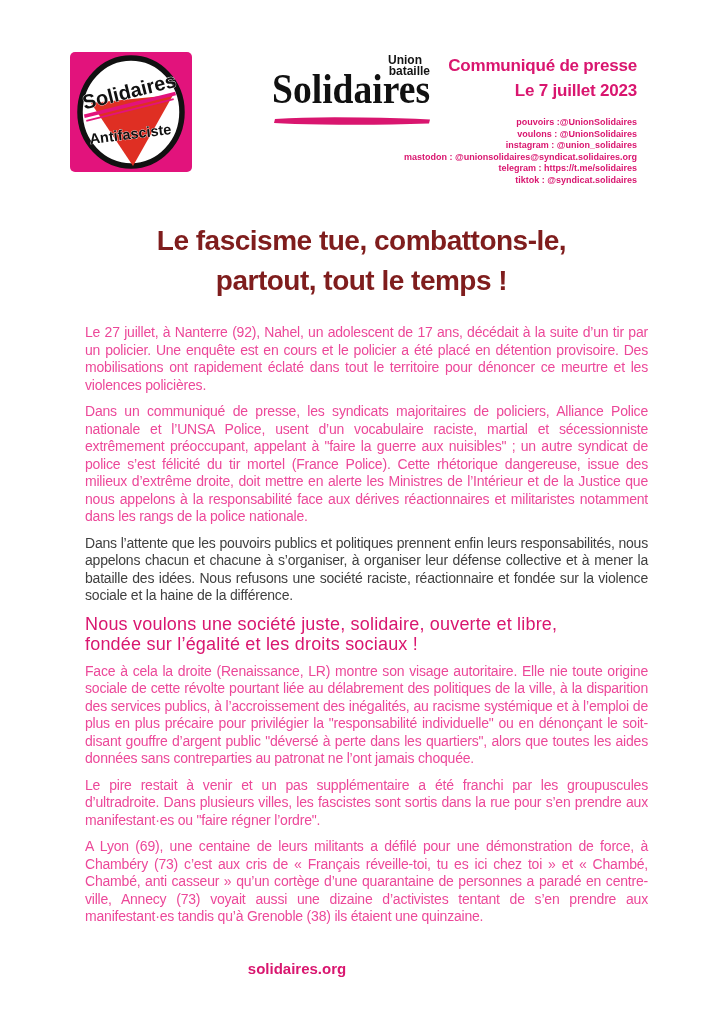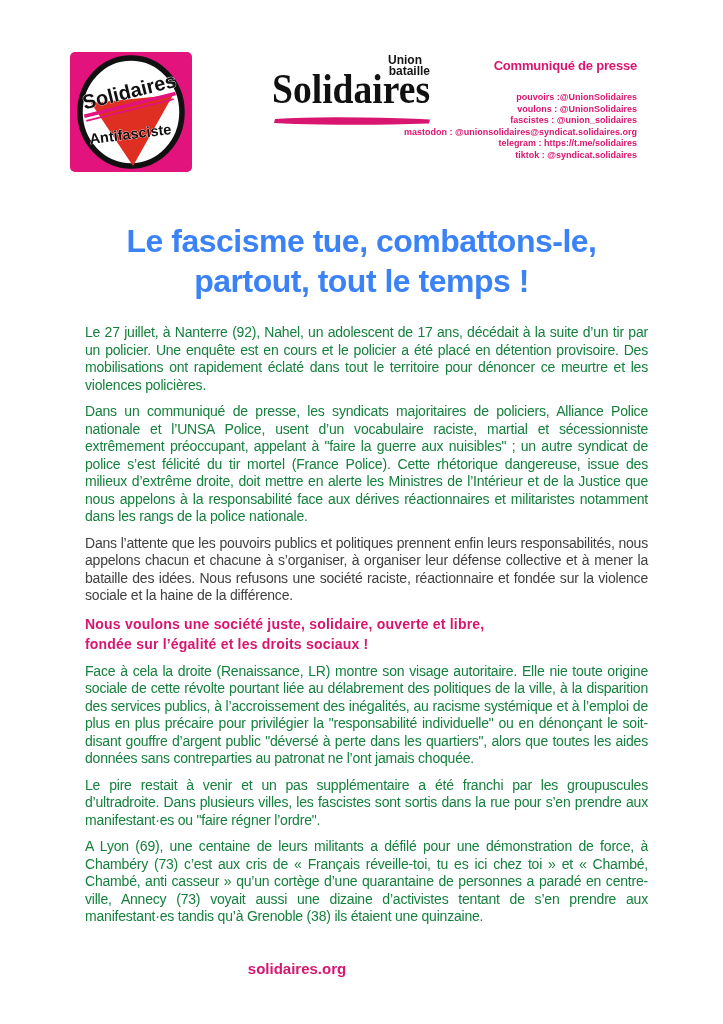--- a/index.html
+++ b/index.html
@@ -8,34 +8,34 @@
 
   
   .antifa-logo{position:absolute;left:70px;top:52px;width:122px;height:120px;}
   .union-logo{position:absolute;left:272px;top:55px;width:160px;height:72px;}
   .union-tagline{position:absolute;right:2px;top:0;text-align:right;font-size:12px;line-height:11px;color:#141414;font-weight:bold;}
   .union-tagline .tl1{margin-right:8px;}
   .union-wordmark{position:absolute;left:0;top:8px;}
   .union-brush{position:absolute;left:0;top:57px;}
 
   .press-block{position:absolute;right:86px;top:53px;text-align:right;}
-  .press-type,.press-date{font-size:13px;font-weight:bold;color:#d9166f;line-height:25px;letter-spacing:-0.2px;}
+  .press-type,.press-date{font-size:17px;font-weight:bold;color:#d9166f;line-height:25px;letter-spacing:-0.2px;}
   .social-list{margin-top:14px;font-size:9px;font-weight:bold;color:#d9166f;line-height:11.5px;}
   .social-list div{white-space:nowrap;}
 
   
   .main-title{position:absolute;left:0;top:221px;width:723px;text-align:center;
-    color:#3b82f6;font-size:32px;line-height:40px;font-weight:800;letter-spacing:-0.5px;}
+    color:#7f1d1d;font-size:28px;line-height:40px;font-weight:800;letter-spacing:-0.5px;}
 
   
   .body-col{position:absolute;left:85px;top:324px;width:563px;}
   .body-col p{margin:0 0 9px 0;font-size:14px;line-height:17.5px;letter-spacing:-0.2px;
-    color:#15803d;text-align:justify;}
+    color:#ec4899;text-align:justify;}
   .body-col p.bold{color:#404040;font-weight:normal;}
-  .pink-heading{margin:3px 0 8px 0;color:#d9166f;font-weight:bold;font-size:14px;
+  .pink-heading{margin:3px 0 8px 0;color:#d9166f;font-weight:normal;font-size:18px;
     line-height:20.5px;letter-spacing:0.2px;text-align:left;}
 
   
   .footer{position:absolute;left:0;top:960px;width:594px;text-align:center;}
   .footer-link{font-size:15px;font-weight:bold;color:#d9166f;text-decoration:none;}
 </style>
 </head>
 <body>
 
 <div class="page">
@@ -64,24 +64,25 @@
     </div>
     <div class="union-brush">
       <svg width="160" height="10" viewBox="0 0 160 10">
         <path d="M3,3 Q40,0.5 90,1.5 Q130,2 158,3.5 L157,7.5 Q100,9.5 50,8.5 Q20,8 2,7 Z" fill="#d9166f"></path>
       </svg>
     </div>
   </div>
 
   <div class="press-block">
     <div class="press-type">Communiqué de presse</div>
+    <div class="press-date">Le 7 juillet 2023</div>
     <div class="social-list">
       <div>pouvoirs :@UnionSolidaires</div>
       <div>voulons : @UnionSolidaires</div>
-      <div>fascistes : @union_solidaires</div>
+      <div>instagram : @union_solidaires</div>
       <div>mastodon : @unionsolidaires@syndicat.solidaires.org</div>
       <div>telegram : https://t.me/solidaires</div>
       <div>tiktok : @syndicat.solidaires</div>
     </div>
   </div>
 
   <div class="main-title">
     <div>Le fascisme tue, combattons-le,</div>
     <div>partout, tout le temps !</div>
   </div>

